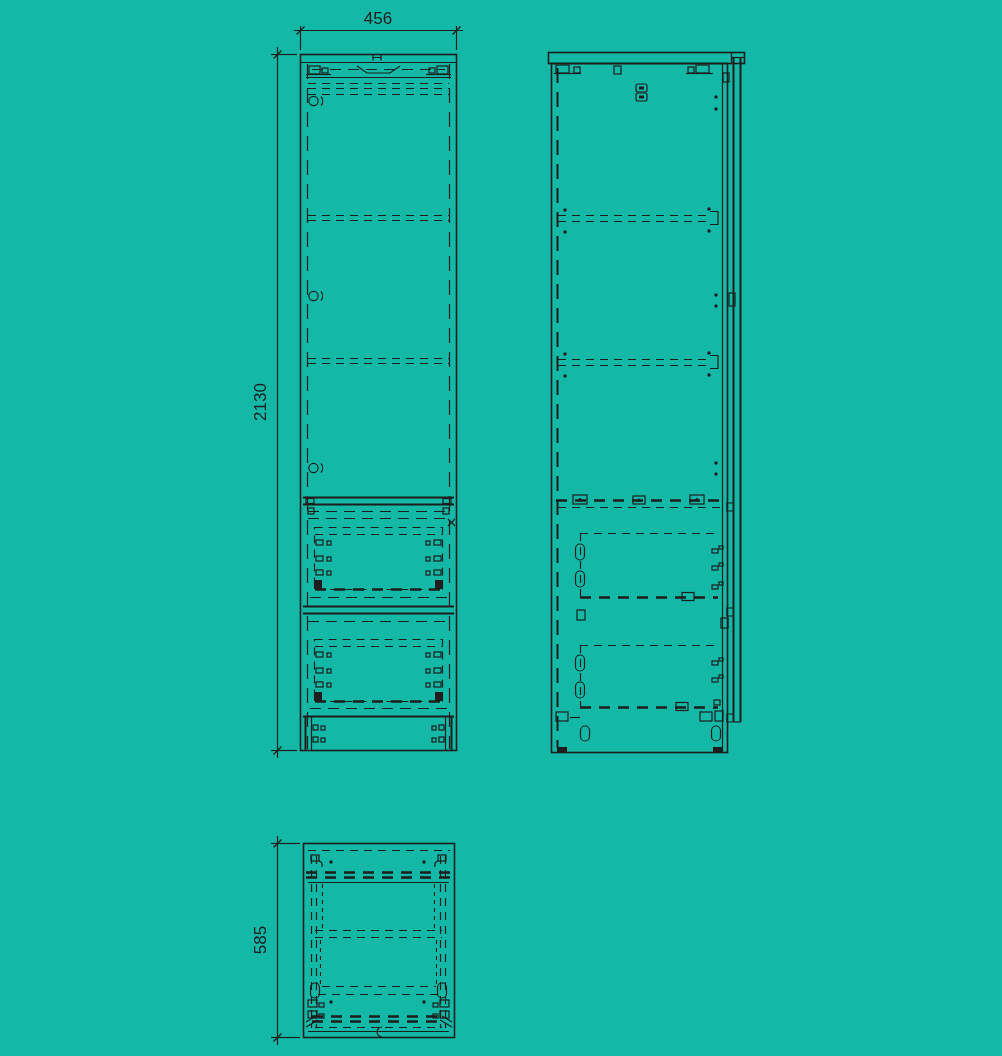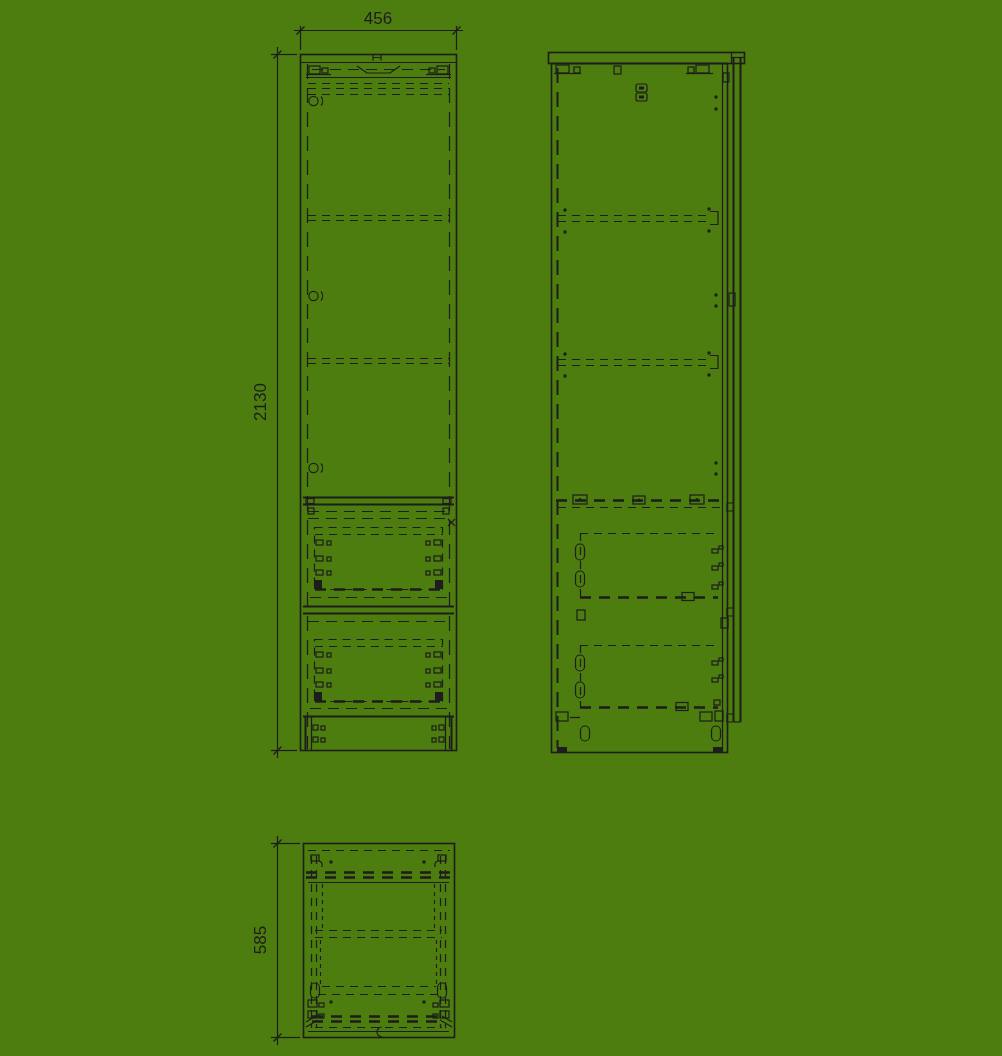--- a/index.html
+++ b/index.html
@@ -1,16 +1,16 @@
 <!DOCTYPE html>
 <html><head>
 <meta charset="utf-8">
 <style>
   html,body { margin:0; padding:0; background:#ffffff; }
-  .canvas { width:1002px; height:1056px; position:relative; background:#4d7c0f; overflow:hidden; }
+  .canvas { width:1002px; height:1056px; position:relative; background:#14b8a6; overflow:hidden; }
   svg { display:block; }
   .s     { fill:none; stroke:#1d1d1d; stroke-width:1.2; stroke-linecap:butt; }
   .w2    { stroke-width:2; }
   .w16   { stroke-width:1.6; }
   .dash  { stroke-dasharray:11 7; }
   .dashm { stroke-dasharray:8 6; }
   .dash2 { stroke-dasharray:4 4; stroke-width:1.1; }
   .ldash { stroke-dasharray:15 9; }
   .heavy { stroke-width:2.6; stroke-dasharray:11 8; }
   .fillb { fill:#1d1d1d; stroke:none; }

